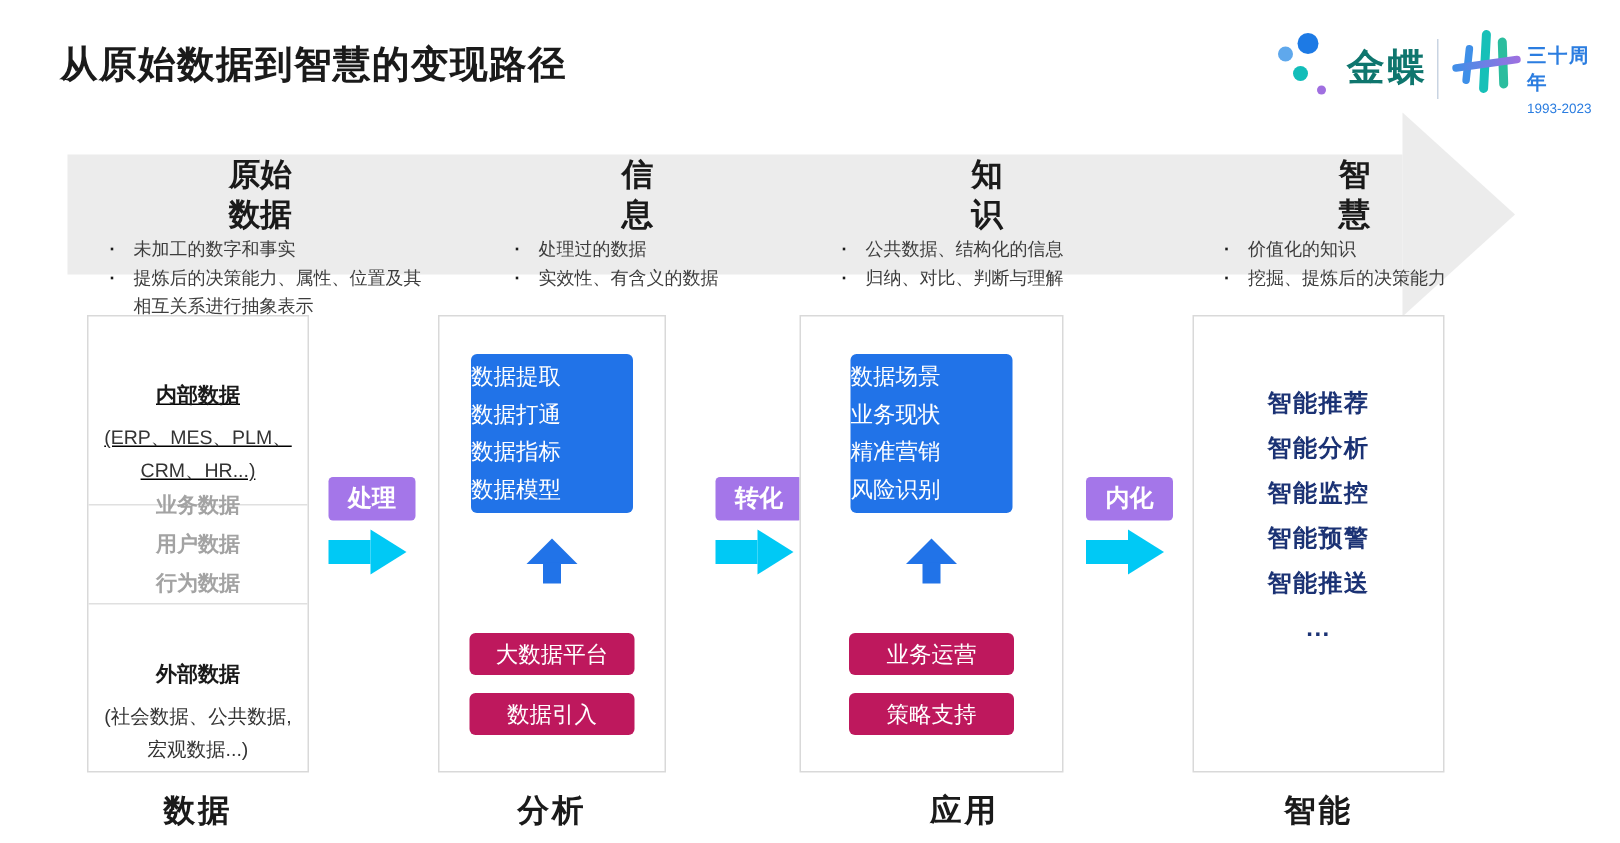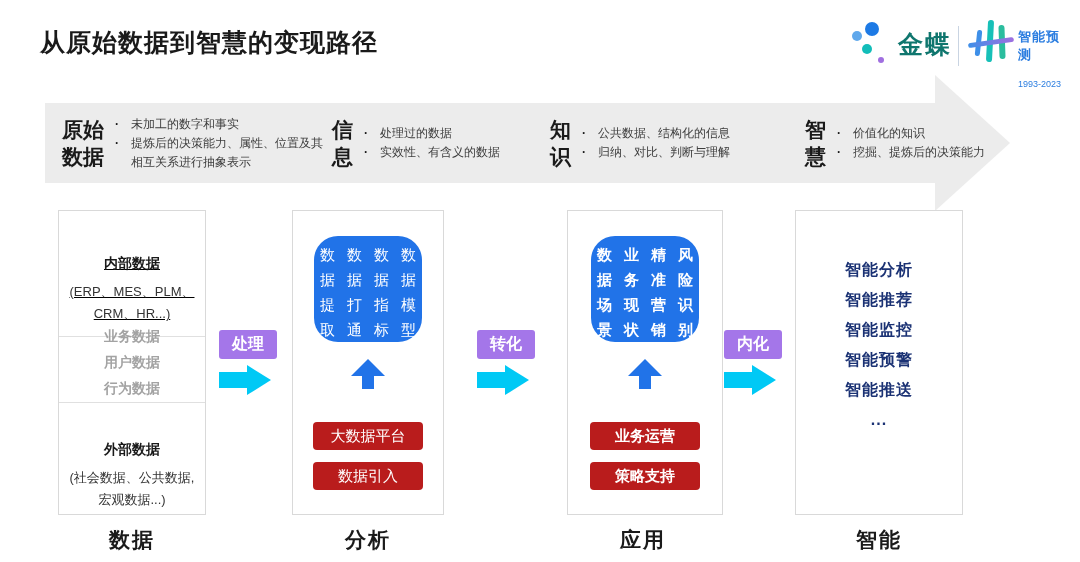--- a/index.html
+++ b/index.html
@@ -21,73 +21,73 @@
   .logo-divider { position:absolute; left:110px; top:8px; width:1px; height:40px; background:#c9d4e2; }
   .anniv-mark { position:absolute; left:122px; top:0px; width:42px; height:52px; }
   .abar { position:absolute; border-radius:4px; }
   .abar1 { left:6px;  top:12px; width:5px; height:26px; background:#3e8fe8; transform:rotate(6deg); }
   .abar2 { left:17px; top:2px;  width:6px; height:42px; background:#17c0b8; transform:rotate(3deg); }
   .abar3 { left:29px; top:7px;  width:6px; height:34px; background:#2bbd9e; transform:rotate(-2deg); }
   .aslash { position:absolute; left:-2px; top:22px; width:46px; height:5px; border-radius:3px;
             background:linear-gradient(90deg,#3e8fe8,#a06fe0); transform:rotate(-8deg); }
   .anniv-text { position:absolute; left:170px; top:10px; color:#2b7de0; }
   .anniv-title { font-size:13px; font-weight:bold; letter-spacing:1px; }
-  .anniv-years { font-size:9px; margin-top:15px; }
+  .anniv-years { font-size:9px; margin-top:3px; }
 
   
   .banner { position:absolute; left:45px; top:103px; width:890px; height:80px; background:#ececec; }
   .banner-head { position:absolute; left:890px; top:-28px; width:0; height:0;
                  border-top:68px solid transparent; border-bottom:68px solid transparent;
                  border-left:75px solid #ececec; }
-  .stage { position:absolute; top:0; height:100%; display:flex; align-items:center; }
+  .stage { position:absolute; top:0; height:100%; display:flex; align-items:center;flex-direction:column; }
   .stage-name { font-size:21px; font-weight:bold; color:#1a1a1a; line-height:27px; white-space:pre-line; }
   .stage-points { list-style:none; margin-left:11px; }
   .stage-points li { display:flex; font-size:12px; color:#3d3d3d; line-height:19px; }
   .bullet { font-weight:bold; color:#1a1a1a; margin-right:12px; flex:0 0 auto; }
   .s1 { left:17px; }  .s1 .stage-points { width:212px; }
   .s2 { left:287px; } .s2 .stage-points { width:175px; }
   .s3 { left:505px; } .s3 .stage-points { width:205px; }
   .s4 { left:760px; } .s4 .stage-points { width:185px; }
 
   
   .col { position:absolute; top:210px; height:305px; background:#fff; border:1px solid #d9d9d9; }
   .col-data         { left:58px;  width:148px; }
   .col-analysis     { left:292px; width:152px; }
-  .col-application  { left:567px; width:156px;font-weight:bold; }
+  .col-application  { left:533px; width:176px; }
   .col-intelligence { left:795px; width:168px; }
 
   
   .sec { position:absolute; left:0; width:100%; text-align:center; }
   .sec-internal { top:16px; height:110px; border-bottom:1px solid #e0e0e0; padding-top:28px;text-decoration:underline; }
   .sec-middle   { top:110px; height:82px; border-bottom:1px solid #e0e0e0; display:flex; flex-direction:column; justify-content:center; }
   .sec-external { top:192px; height:113px; padding-top:38px; }
   .sec-title { font-size:14px; font-weight:bold; color:#1a1a1a; margin-bottom:8px; }
   .sec-sub { font-size:13px; color:#333; line-height:22px; padding:0 8px; }
   .sec-middle .mid-item { font-size:14px; font-weight:700; color:#a3a3a3; line-height:26px; }
 
   
   .big-box { position:absolute; left:50%; transform:translateX(-50%); top:25px; width:108px; height:106px;
-             background:#2173e8; border-radius:24px; color:#fff; font-size:15px; line-height:25px;
-             display:flex; flex-direction:row; justify-content:center; align-items:flex-end; text-align:center; }
+             background:#2173e8; border-radius:4px; color:#fff; font-size:15px; line-height:25px;
+             display:flex; flex-direction:column; justify-content:center; align-items:flex-start; text-align:center; }
   .up-arrow { position:absolute; left:50%; transform:translateX(-50%); top:148px; width:34px; height:32px; }
   .ua-head { position:absolute; left:0; top:0; width:0; height:0;
              border-left:17px solid transparent; border-right:17px solid transparent; border-bottom:17px solid #2173e8; }
   .ua-stem { position:absolute; left:11px; top:16px; width:12px; height:14px; background:#2173e8; }
   .col-btn { position:absolute; left:50%; transform:translateX(-50%); width:110px; height:28px;
-             background:#b91c1c; border-radius:4px; color:#fff; font-size:15px;
+             background:#be185d; border-radius:4px; color:#fff; font-size:15px;
              display:flex; align-items:center; justify-content:center; }
   .btn1 { top:211px; }
   .btn2 { top:251px; }
 
   
   .intel-list { position:absolute; left:0; top:44px; width:100%; text-align:center; }
   .intel-item { font-size:16px; font-weight:bold; color:#1b3274; line-height:30px; letter-spacing:1px; }
 
   
-  .connector { position:absolute; width:62px;margin-top:12px; }
+  .connector { position:absolute; width:62px; }
   .conn1 { left:219px; top:318px; }
   .conn2 { left:477px; top:318px; }
   .conn3 { left:724px; top:318px; }
   .conn-label { width:58px; height:29px; background:#a476e9; border-radius:3px; color:#fff;
                 font-size:16px; font-weight:bold; display:flex; align-items:center; justify-content:center; }
   .right-arrow { position:relative; margin-top:6px; width:54px; height:30px; }
   .ra-stem { position:absolute; left:0; top:7px; width:28px; height:16px; background:#00c9f5; }
   .ra-head { position:absolute; left:28px; top:0; width:0; height:0;
              border-top:15px solid transparent; border-bottom:15px solid transparent; border-left:24px solid #00c9f5; }
 
@@ -114,21 +114,21 @@
     </div>
     <div class="brand">金蝶</div>
     <div class="logo-divider"></div>
     <div class="anniv-mark">
       <span class="abar abar1"></span>
       <span class="abar abar2"></span>
       <span class="abar abar3"></span>
       <span class="aslash"></span>
     </div>
     <div class="anniv-text">
-      <div class="anniv-title">智能预测</div>
+      <div class="anniv-title">三十周年</div>
       <div class="anniv-years">1993-2023</div>
     </div>
   </div>
 
   <div class="banner">
     <div class="banner-head"></div>
 
     <div class="stage s1">
       <div class="stage-name">原始
 数据</div>
@@ -255,22 +255,22 @@
   <div class="connector conn3">
     <div class="conn-label">内化</div>
     <div class="right-arrow">
       <span class="ra-stem"></span>
         <span class="ra-head"></span>
     </div>
   </div>
 
   <div class="col col-intelligence">
     <div class="intel-list">
+      <div class="intel-item">智能推荐</div>
       <div class="intel-item">智能分析</div>
-      <div class="intel-item">智能推荐</div>
       <div class="intel-item">智能监控</div>
       <div class="intel-item">智能预警</div>
       <div class="intel-item">智能推送</div>
       <div class="intel-item">...</div>
     </div>
   </div>
 
   <div class="bottom-label bl1">数据</div>
   <div class="bottom-label bl2">分析</div>
   <div class="bottom-label bl3">应用</div>

